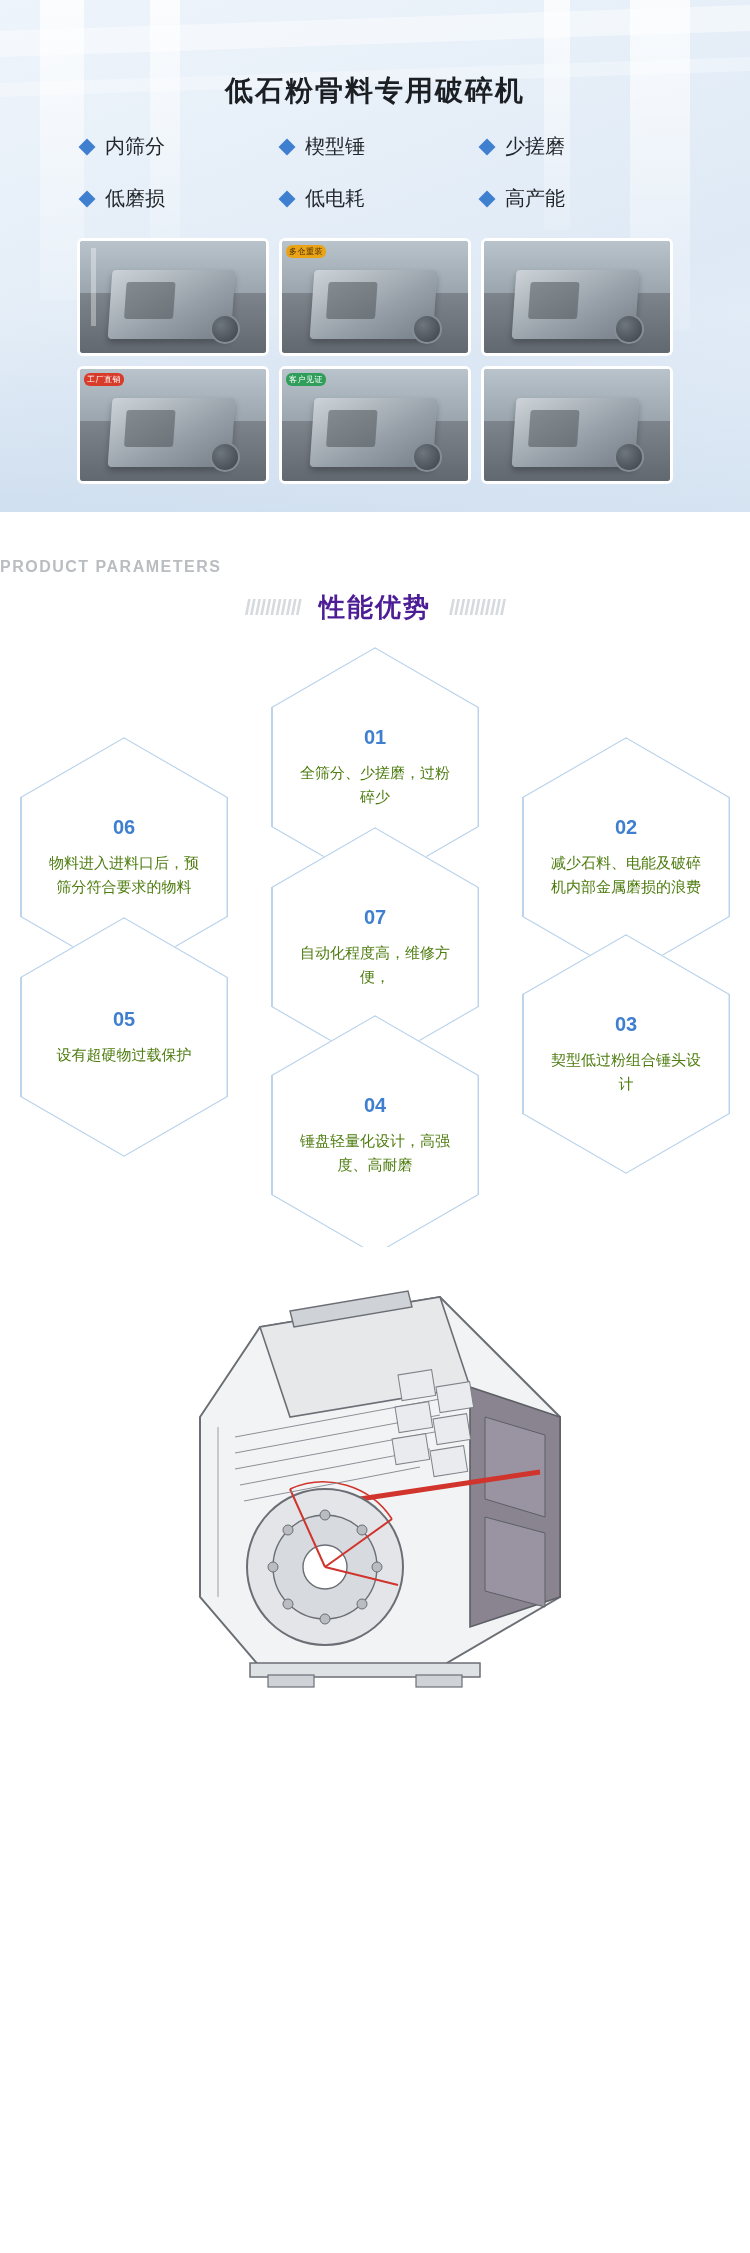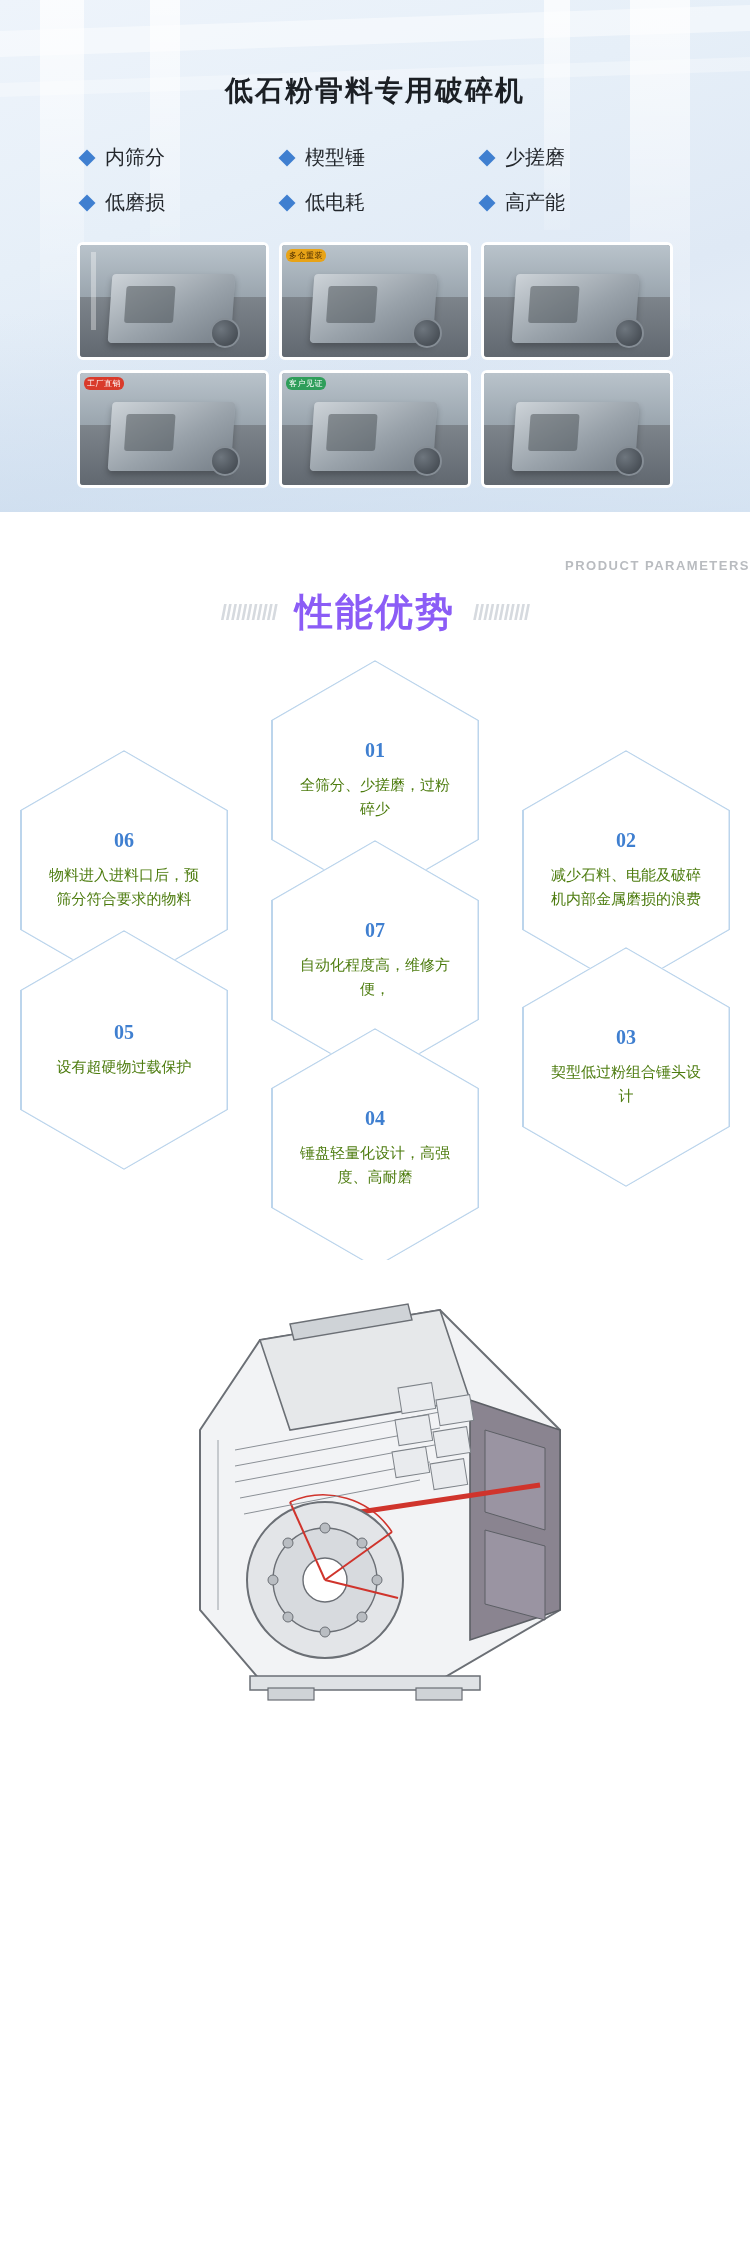--- a/index.html
+++ b/index.html
@@ -59,25 +59,25 @@
     text-align: center;
     padding-top: 72px;
     font-size: 28px;
     font-weight: bold;
     color: #1b1f24;
     letter-spacing: 2px;
   }
 
   .hero-features {
     position: relative;
-    margin: 34px auto 0;
+    margin: 23px auto 0;
     width: 600px;
     display: grid;
     grid-template-columns: repeat(3, 1fr);
-    row-gap: 18px;
+    row-gap: 25px;
   }
   .feat {
     display: flex;
     align-items: center;
     font-size: 20px;
     color: #23272c;
     padding-left: 6px;
   }
   .feat .dia {
     width: 12px;
@@ -168,54 +168,53 @@
   .photo .tag.yellow { background: #e8a317; color: #4a2c00; }
   .photo .tag.green  { background: #2f9e5a; }
 
   
   .params {
     width: 750px;
     padding-top: 46px;
     background: #ffffff;
   }
   .params-eyebrow {
-    text-align: right;
-    font-size: 13px;
+    text-align: left;
+    font-size: 16px;
     letter-spacing: 1.5px;
     color: #b9bcc0;
     font-weight: bold;
   }
   .params-title-row {
     display: flex;
     align-items: center;
     justify-content: center;
     margin-top: 14px;
     gap: 18px;
   }
   .params-title {
-    font-size: 38px;
+    font-size: 26px;
     font-weight: bold;
-    color: #8b5cf6;
+    color: #4c1d95;
     letter-spacing: 2px;
   }
   .slashes {
     color: #d6dadf;
     font-size: 22px;
     letter-spacing: -1px;
     font-weight: bold;
     white-space: nowrap;
   }
 
   
   .hex-wrap {
     position: relative;
     width: 750px;
     height: 600px;
     margin-top: 22px;
-    font-family: Liberation Serif, serif;
   }
   .hex {
     position: absolute;
     width: 208px;
     height: 240px;
     clip-path: polygon(50% 0%, 100% 25%, 100% 75%, 50% 100%, 0% 75%, 0% 25%);
     background: #ffffff;
     display: flex;
     flex-direction: column;
     align-items: center;

